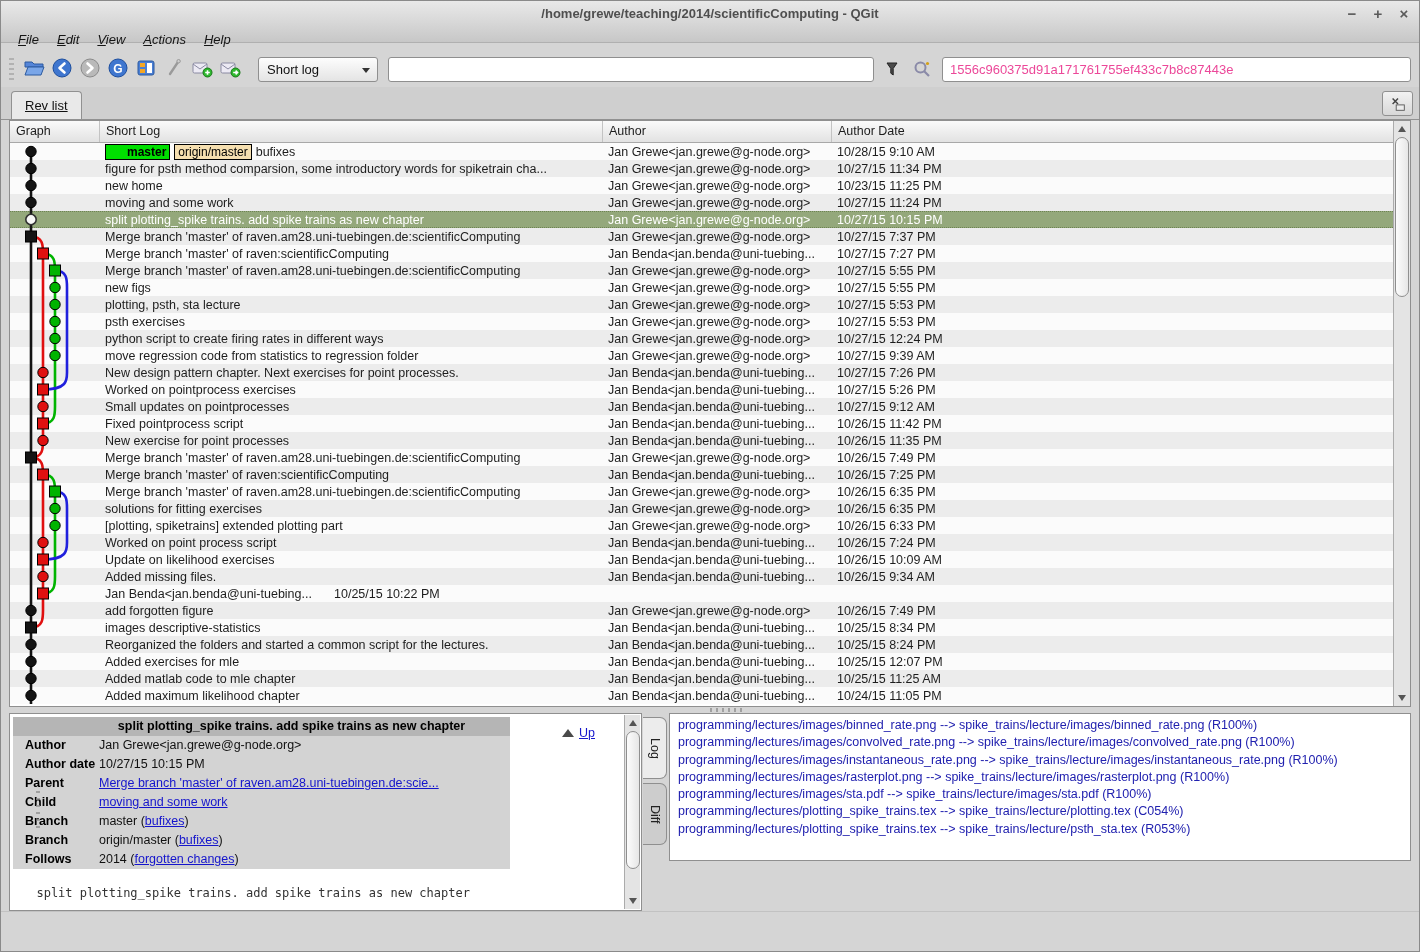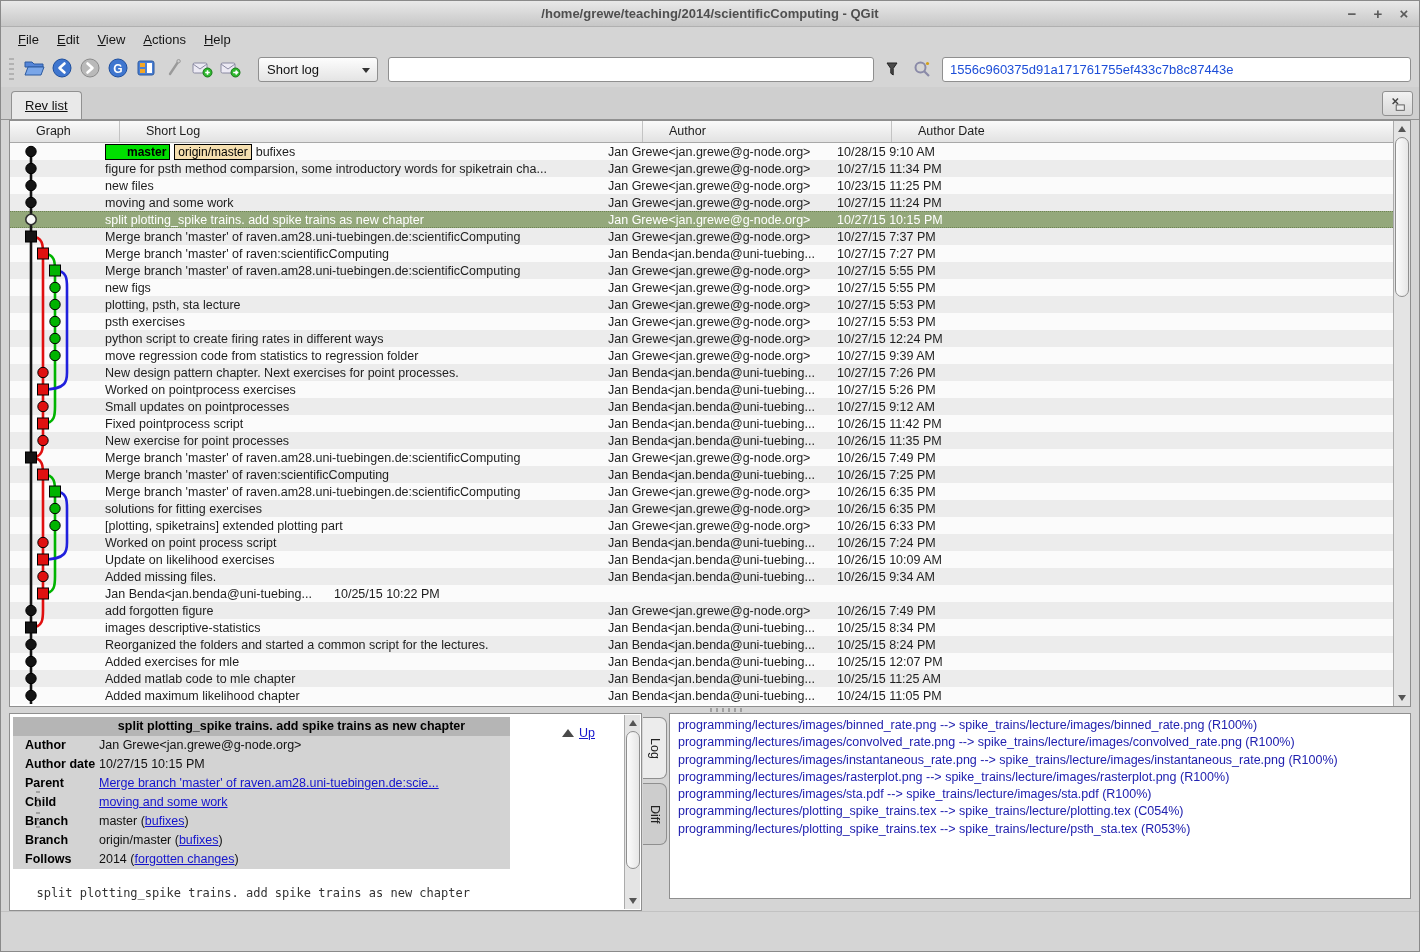--- a/index.html
+++ b/index.html
@@ -1,64 +1,64 @@
 <!DOCTYPE html>
 <html><head>
 <meta charset="utf-8">
 <style>
   * { margin:0; padding:0; box-sizing:border-box; }
   html,body { background:#d5d5d5; }
   body { font-family:"Liberation Sans", sans-serif; }
   .window { position:relative; width:1420px; height:952px; background:#d5d5d5; border:1px solid #8a8a8a; overflow:hidden; }
 
   
-  .titlebar { position:absolute; top:0; left:0; right:0; height:26px;
+  .titlebar { position:absolute; top:0; left:0; right:0; height:42px;
     background:linear-gradient(#e9e9e9,#c7c7c7); border-bottom:1px solid #b0b0b0;
     text-align:center; font-weight:bold; color:#4f4f4f; font-size:13px; line-height:25px; }
   .win-controls { position:absolute; right:8px; top:0; height:26px; display:flex; align-items:center; gap:12px; }
   .win-btn { color:#5a5a5a; font-size:15px; line-height:14px; width:14px; text-align:center; cursor:default; }
 
   
-  .menubar { position:absolute; top:26px; left:0; right:0; height:24px; display:flex; align-items:center; padding-left:8px; }
+  .menubar { position:absolute; top:26px; left:0; right:0; height:24px; display:flex; align-items:center; padding-left:8px;font-style:italic; }
   .menu-item { display:inline-block; padding:3px 9px; font-size:13px; color:#151515; }
   .menu-item::first-letter { text-decoration:underline; }
 
   
   .toolbar { position:absolute; top:50px; left:0; right:0; height:36px; display:flex; align-items:center; padding:0 8px; }
   .grip-v { width:5px; height:22px; margin-right:6px;
     background:repeating-linear-gradient(#9a9a9a 0 2px, transparent 2px 5px); opacity:.6; }
   .tool-btn { width:27px; height:27px; border:none; background:transparent; display:flex; align-items:center; justify-content:center; margin-right:1px; }
   .tool-btn svg { width:22px; height:22px; }
   .combo { width:120px; height:25px; margin-left:14px; background:linear-gradient(#fdfdfd,#e4e4e4);
     border:1px solid #8f8f8f; border-radius:3px; font-size:13px; color:#111; position:relative;
     display:flex; align-items:center; padding-left:8px; }
   .combo .arrow { position:absolute; right:7px; top:10px; width:0; height:0;
     border-left:4px solid transparent; border-right:4px solid transparent; border-top:5px solid #333; }
   .txtfield { height:25px; background:#fff; border:1px solid #8f8f8f; border-radius:3px;
-    font-size:13px; color:#1d4ed8; padding:0 7px; line-height:23px; white-space:nowrap; overflow:hidden; }
+    font-size:13px; color:#ec4899; padding:0 7px; line-height:23px; white-space:nowrap; overflow:hidden; }
   .filter-field { width:486px; margin-left:10px; }
   .sha-field { flex:1; margin-left:8px; }
   .mini-icon { width:24px; height:24px; display:flex; align-items:center; justify-content:center; margin-left:6px; }
   .mini-icon svg { width:20px; height:20px; }
 
   
   .tabbar { position:absolute; top:86px; left:0; right:0; height:33px; background:#cfcfcf; border-bottom:1px solid #919191; }
   .tab { position:absolute; left:10px; bottom:0; height:28px; padding:0 13px; background:#e9e9e9;
     border:1px solid #919191; border-bottom:none; border-radius:4px 4px 0 0; font-size:13px; color:#111;
     display:flex; align-items:center;text-decoration:underline; }
   .tab::first-letter { text-decoration:underline; }
   .tab-corner-btn { position:absolute; right:6px; top:4px; width:31px; height:25px;
     background:linear-gradient(#f2f2f2,#d8d8d8); border:1px solid #909090; border-radius:3px;
     display:flex; align-items:center; justify-content:center; }
 
   
   .revlist { position:absolute; top:119px; left:8px; right:8px; height:587px; background:#fff; border:1px solid #8f8f8f; }
   .thead { display:flex; height:22px; background:linear-gradient(#fafafa,#e2e2e2); border-bottom:1px solid #a8a8a8;
     font-size:12.5px; color:#1c1c1c; }
-  .th { padding:3px 8px 0 6px; border-right:1px solid #c3c3c3; overflow:hidden; white-space:nowrap;margin-left:20px; }
+  .th { padding:3px 8px 0 6px; border-right:1px solid #c3c3c3; overflow:hidden; white-space:nowrap; }
   .th-graph { width:90px; } .th-msg { width:503px; } .th-author { width:229px; } .th-date { flex:1; }
   .rows { position:relative; height:561px; overflow:hidden; margin-right:17px; }
   .rrow { display:flex; height:17px; font-size:12.5px; color:#1d1d1d; align-items:center; }
   .rrow.even { background:#fbfbfb; } .rrow.odd { background:#ececec; }
   .rrow.selected { background:#94a87b; color:#fff; border-top:1px dotted #6d8452; border-bottom:1px dotted #6d8452; }
   .cell { overflow:hidden; white-space:nowrap; }
   .c-graph { width:90px; align-self:stretch; }
   .c-msg { width:503px; padding-left:5px; } .c-author { width:229px; padding-left:5px; } .c-date { flex:1; padding-left:5px; }
   .graph-svg { position:absolute; left:0; top:22px; pointer-events:none; }
   .ref-badge { display:inline-block; border:1px solid #000; padding:0 3px; margin-right:4px;
@@ -95,21 +95,21 @@
 
   .side-tabs { position:absolute; left:633px; top:0; width:27px; height:198px; }
   .vtab { position:absolute; left:1px; width:24px; border:1px solid #8f8f8f; border-left:none;
     border-radius:0 7px 7px 0; writing-mode:vertical-rl; text-align:center; font-size:12.5px; color:#222;
     display:flex; align-items:center; justify-content:center; }
   .vtab.active { background:#ececec; top:4px; height:62px; }
   .vtab.inactive { background:#cdcdcd; top:70px; height:62px; }
   .vsplit-dots { position:absolute; left:27px; top:78px; width:4px; height:40px;
     background:repeating-linear-gradient(#8a8a8a 0 2px, transparent 2px 7px); opacity:.7; }
 
-  .files-pane { position:absolute; left:660px; right:0; top:0; height:186px; background:#fff; border:1px solid #8f8f8f; padding:3px 0 0 8px; }
+  .files-pane { position:absolute; left:660px; right:0; top:0; height:148px; background:#fff; border:1px solid #8f8f8f; padding:3px 0 0 8px; }
   .file-line { font-size:12.5px; color:#2121af; line-height:17.3px; white-space:nowrap; overflow:hidden; }
 
   .statusbar { position:absolute; bottom:0; left:0; right:0; height:40px; background:#d5d5d5; border-top:1px solid #c2c2c2; }
 </style>
 </head>
 <body>
 
 <div class="window">
 
   <div class="titlebar">
@@ -232,21 +232,21 @@
           <div class="cell c-date">10/28/15 9:10 AM</div>
         </div>
         <div class="rrow odd">
           <div class="cell c-graph"></div>
           <div class="cell c-msg"><span>figure for psth method comparsion, some introductory words for spiketrain cha...</span></div>
           <div class="cell c-author">Jan Grewe&lt;jan.grewe@g-node.org&gt;</div>
           <div class="cell c-date">10/27/15 11:34 PM</div>
         </div>
         <div class="rrow even">
           <div class="cell c-graph"></div>
-          <div class="cell c-msg"><span>new files</span></div>
+          <div class="cell c-msg"><span>new home</span></div>
           <div class="cell c-author">Jan Grewe&lt;jan.grewe@g-node.org&gt;</div>
           <div class="cell c-date">10/23/15 11:25 PM</div>
         </div>
         <div class="rrow odd">
           <div class="cell c-graph"></div>
           <div class="cell c-msg"><span>moving and some work</span></div>
           <div class="cell c-author">Jan Grewe&lt;jan.grewe@g-node.org&gt;</div>
           <div class="cell c-date">10/27/15 11:24 PM</div>
         </div>
         <div class="rrow selected">

